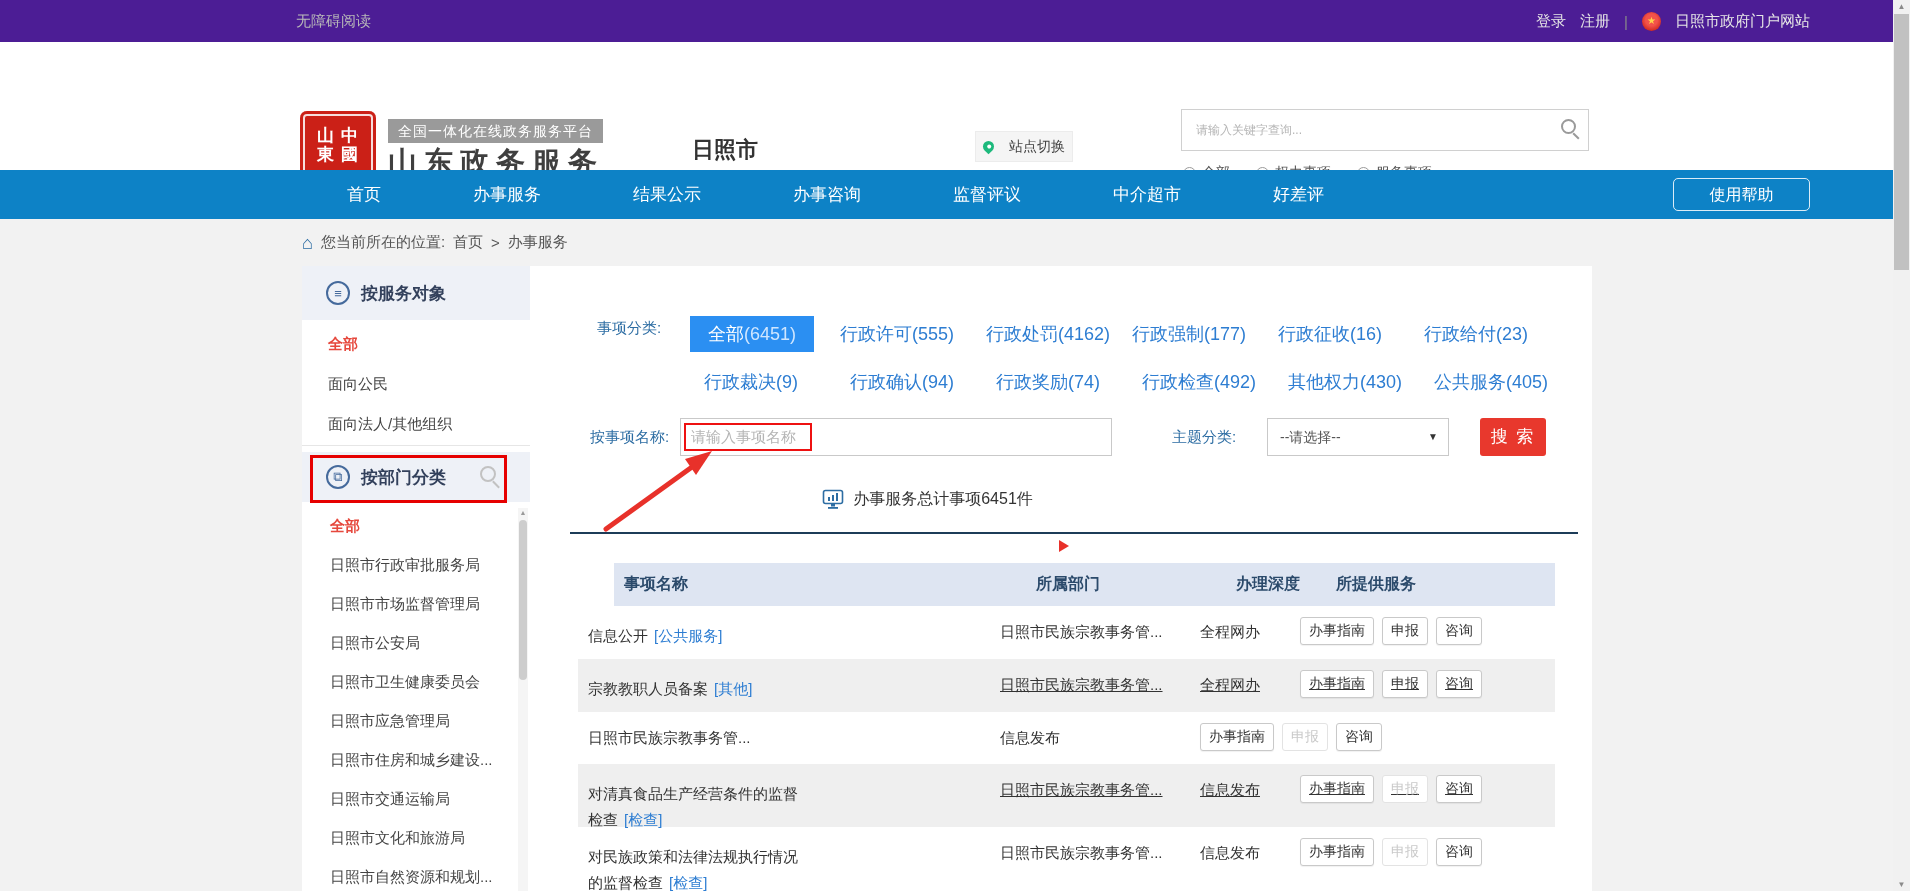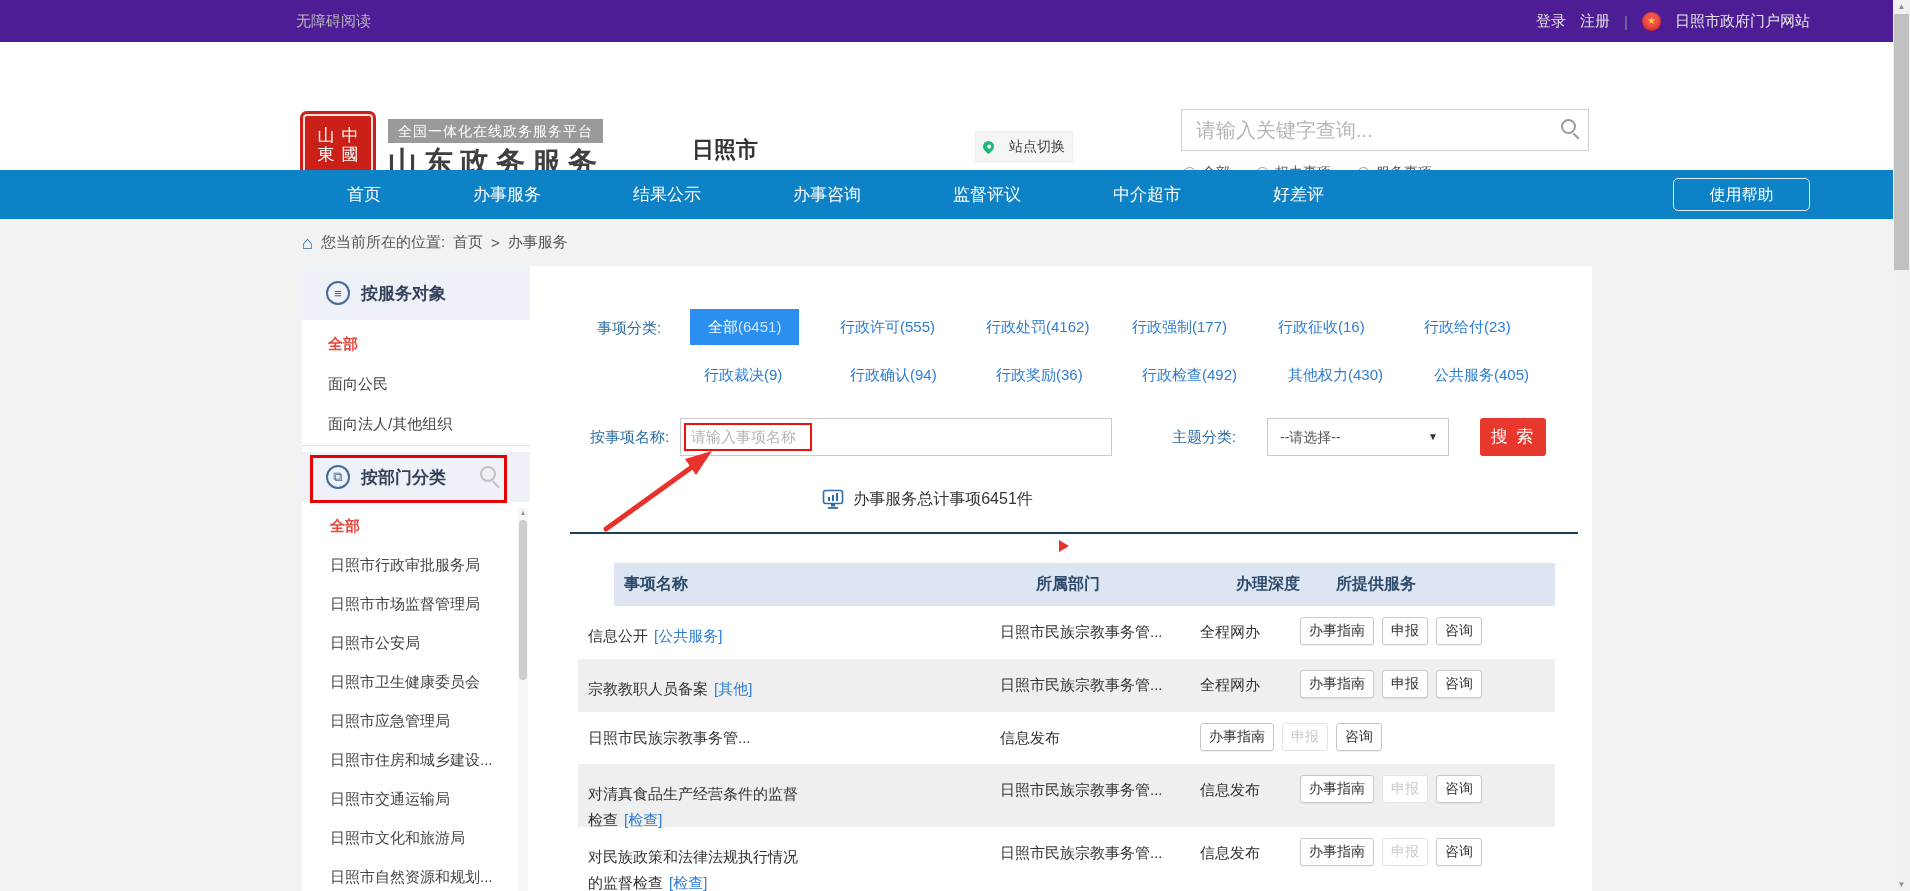--- a/index.html
+++ b/index.html
@@ -11,29 +11,29 @@
   .topbar { position:absolute; left:0; top:0; width:1910px; height:42px; background:#4c1d95; }
   .a11y { position:absolute; left:296px; top:0; line-height:42px; color:#b9b9b9; font-size:15px; cursor:pointer; }
   .topbar-right { position:absolute; right:100px; top:0; height:42px; display:flex; align-items:center; gap:14px; color:#e6e6e6; font-size:15px; }
   .topbar-right a { color:#e6e6e6; text-decoration:none; cursor:pointer; }
   .tb-divider { color:#8a8a8a; }
   .emblem { width:19px; height:19px; border-radius:50%; background:radial-gradient(circle at 50% 42%, #f3524a 0 40%, #d02a20 75%, #a81812 100%); display:flex; align-items:center; justify-content:center; color:#ffd24a; font-size:10px; line-height:1; }
 
   
   .header { position:absolute; left:0; top:42px; width:1910px; height:128px; background:#fff; }
   .seal { position:absolute; left:300px; top:69px; width:76px; height:68px; background:#cb2017; border-radius:7px; box-shadow:inset 0 0 0 3px #cb2017, inset 0 0 0 5px rgba(255,255,255,.85); display:flex; align-items:center; justify-content:center; gap:6px; }
-  .seal span { color:#fff; font-family:"Liberation Serif","DejaVu Serif",serif; font-weight:normal; font-size:17px; width:18px; line-height:19px; text-align:center; word-break:break-all; }
+  .seal span { color:#fff; font-family:"Liberation Serif","DejaVu Serif",serif; font-weight:bold; font-size:17px; width:18px; line-height:19px; text-align:left; word-break:break-all; }
   .platform-label { position:absolute; left:388px; top:77px; height:24px; line-height:24px; padding:0 10px; background:#9a9a9a; color:#fff; font-size:14px; letter-spacing:1px; }
   .brand { position:absolute; left:388px; top:101px; font-size:29px; font-weight:bold; color:#3f3f3f; letter-spacing:7px; }
   .city { position:absolute; left:692px; top:93px; font-size:22px; font-weight:bold; color:#333; }
   .site-switch { position:absolute; left:975px; top:89px; width:98px; height:31px; background:#f5f5f5; border:1px solid #ececec; display:flex; align-items:center; justify-content:center; gap:15px; font-size:14px; color:#444; cursor:pointer; }
   .pin { width:11px; height:11px; background:#1db97c; border-radius:50% 50% 50% 0; transform:rotate(-45deg); position:relative; }
   .pin::after { content:""; position:absolute; left:3.5px; top:3.5px; width:4px; height:4px; border-radius:50%; background:#fff; }
   .hsearch { position:absolute; left:1181px; top:67px; width:408px; height:42px; border:1px solid #d0d0d0; background:#fff; }
-  .hsearch .ph { position:absolute; left:14px; top:0; line-height:40px; color:#b5b5b5; font-size:20px; }
+  .hsearch .ph { position:absolute; left:14px; top:0; line-height:40px; color:#b5b5b5; font-size:12px; }
   .mag { position:absolute; right:12px; top:9px; width:15px; height:15px; border:2px solid #9a9a9a; border-radius:50%; }
   .mag::after { content:""; position:absolute; left:12px; top:11px; width:2px; height:8px; background:#9a9a9a; transform:rotate(-45deg); }
   .scopes { position:absolute; left:1183px; top:122px; display:flex; gap:26px; font-size:14px; color:#555; }
   .scope { display:flex; align-items:center; gap:6px; cursor:pointer; }
   .radio { width:13px; height:13px; border:1px solid #9a9a9a; border-radius:50%; position:relative; background:#fff; }
   .radio.checked::after { content:""; position:absolute; left:3px; top:3px; width:5px; height:5px; border-radius:50%; background:#444; }
 
   
   .nav { position:absolute; left:0; top:170px; width:1910px; height:49px; background:#0d82c6; }
   .nav-items { position:absolute; left:347px; top:0; display:flex; gap:92px; }
@@ -65,21 +65,21 @@
   .dept-item.active { color:#e6483d; font-weight:bold; }
   .side-scroll { position:absolute; left:216px; top:242px; width:10px; height:383px; background:#f5f5f5; }
   .side-scroll .arr { position:absolute; left:0; width:10px; text-align:center; font-size:7px; color:#999; }
   .side-scroll .thumb { position:absolute; left:1px; top:12px; width:8px; height:160px; background:#cdcdcd; border-radius:4px; }
 
   
   .filter-label { position:absolute; left:295px; top:44px; line-height:36px; font-size:15px; color:#2d6da3; }
   .tabs-row { position:absolute; display:grid; grid-template-columns:repeat(6,146px); }
   .tabs-row1 { left:388px; top:43px; height:36px; }
   .tabs-row2 { left:398px; top:94px; height:30px; }
-  .tab { justify-self:start; font-size:15px; color:#2d7dd2; line-height:30px; cursor:pointer; white-space:nowrap; padding:0 4px; }
+  .tab { justify-self:start; font-size:18px; color:#2d7dd2; line-height:30px; cursor:pointer; white-space:nowrap; padding:0 4px;margin-top:7px; }
   .tabs-row1 .tab { line-height:36px; }
   .tab .cnt::before { content:"("; }
   .tab .cnt::after { content:")"; }
   .tab.active { background:#2b8ff2; color:#fff; padding:0 18px; }
   .tab.active .cnt { color:#cfe6ff; }
 
   .srch-label { position:absolute; font-size:15px; color:#2d6da3; line-height:38px; top:152px; }
   .name-input { position:absolute; left:378px; top:152px; width:432px; height:38px; border:1px solid #c9c9c9; background:#fff; }
   .name-input .ph { position:absolute; left:10px; top:0; line-height:36px; font-size:15px; color:#b5b5b5; }
   .topic-select { position:absolute; left:965px; top:152px; width:182px; height:38px; border:1px solid #c9c9c9; background:#fff; cursor:pointer; }
@@ -90,21 +90,21 @@
   .stats { position:absolute; left:0; top:220px; width:1251px; height:26px; display:flex; align-items:center; justify-content:center; gap:9px; }
   .stats .txt { font-size:16px; color:#333; }
   .main-hr { position:absolute; left:268px; top:266px; width:1008px; height:2px; background:#1c3c58; }
   .red-pointer { position:absolute; left:757px; top:274px; width:0; height:0; border-left:10px solid #e8312a; border-top:6px solid transparent; border-bottom:6px solid transparent; }
 
   
   .tbl { position:absolute; left:276px; top:297px; width:977px; }
   .tbl-head { height:43px; background:#dee5f2; display:grid; grid-template-columns:412px 200px 100px 1fr; align-items:center;margin-left:36px; }
   .tbl-head span { font-size:16px; font-weight:bold; color:#2b4a6b; padding-left:10px; }
   .trow { display:grid; grid-template-columns:412px 200px 100px 1fr; font-size:15px; color:#333; }
-  .trow.stripe { background:#efefef; }
+  .trow.stripe { background:#efefef;text-decoration:underline; }
   .trow .cell { padding:17px 0 0 10px; }
   .trow .name-cell .nm { display:inline; }
   .trow .name-cell .inner { display:inline-block; width:222px; line-height:26px; vertical-align:top; }
   .trow .tag { color:#2d7dd2; margin-left:6px; cursor:pointer; }
   .trow .btns { padding:11px 0 0 10px; display:flex; gap:8px; align-items:flex-start; }
   .abtn { border:1px solid #c9c9c9; border-radius:3px; background:#fff; padding:4px 8px; font-size:14px; color:#333; cursor:pointer; box-shadow:0 1px 1px rgba(0,0,0,.06); white-space:nowrap; }
   .abtn.disabled { color:#c9c9c9; border-color:#e3e3e3; box-shadow:none; cursor:default; }
   .r53 { height:53px; } .r52 { height:52px; } .r63 { height:63px; } .r64 { height:56px; }
 
   
@@ -227,21 +227,21 @@
         <span class="tab active"><span>全部</span><span class="cnt">6451</span></span>
         <span class="tab"><span>行政许可</span><span class="cnt">555</span></span>
         <span class="tab"><span>行政处罚</span><span class="cnt">4162</span></span>
         <span class="tab"><span>行政强制</span><span class="cnt">177</span></span>
         <span class="tab"><span>行政征收</span><span class="cnt">16</span></span>
         <span class="tab"><span>行政给付</span><span class="cnt">23</span></span>
       </div>
       <div class="tabs-row tabs-row2">
         <span class="tab"><span>行政裁决</span><span class="cnt">9</span></span>
         <span class="tab"><span>行政确认</span><span class="cnt">94</span></span>
-        <span class="tab"><span>行政奖励</span><span class="cnt">36</span></span>
+        <span class="tab"><span>行政奖励</span><span class="cnt">74</span></span>
         <span class="tab"><span>行政检查</span><span class="cnt">492</span></span>
         <span class="tab"><span>其他权力</span><span class="cnt">430</span></span>
         <span class="tab"><span>公共服务</span><span class="cnt">405</span></span>
       </div>
 
       <div class="srch-label" style="left:288px">按事项名称:</div>
       <div class="name-input">
         <span class="ph">请输入事项名称</span>
       </div>
       <div class="srch-label" style="left:870px">主题分类:</div>

